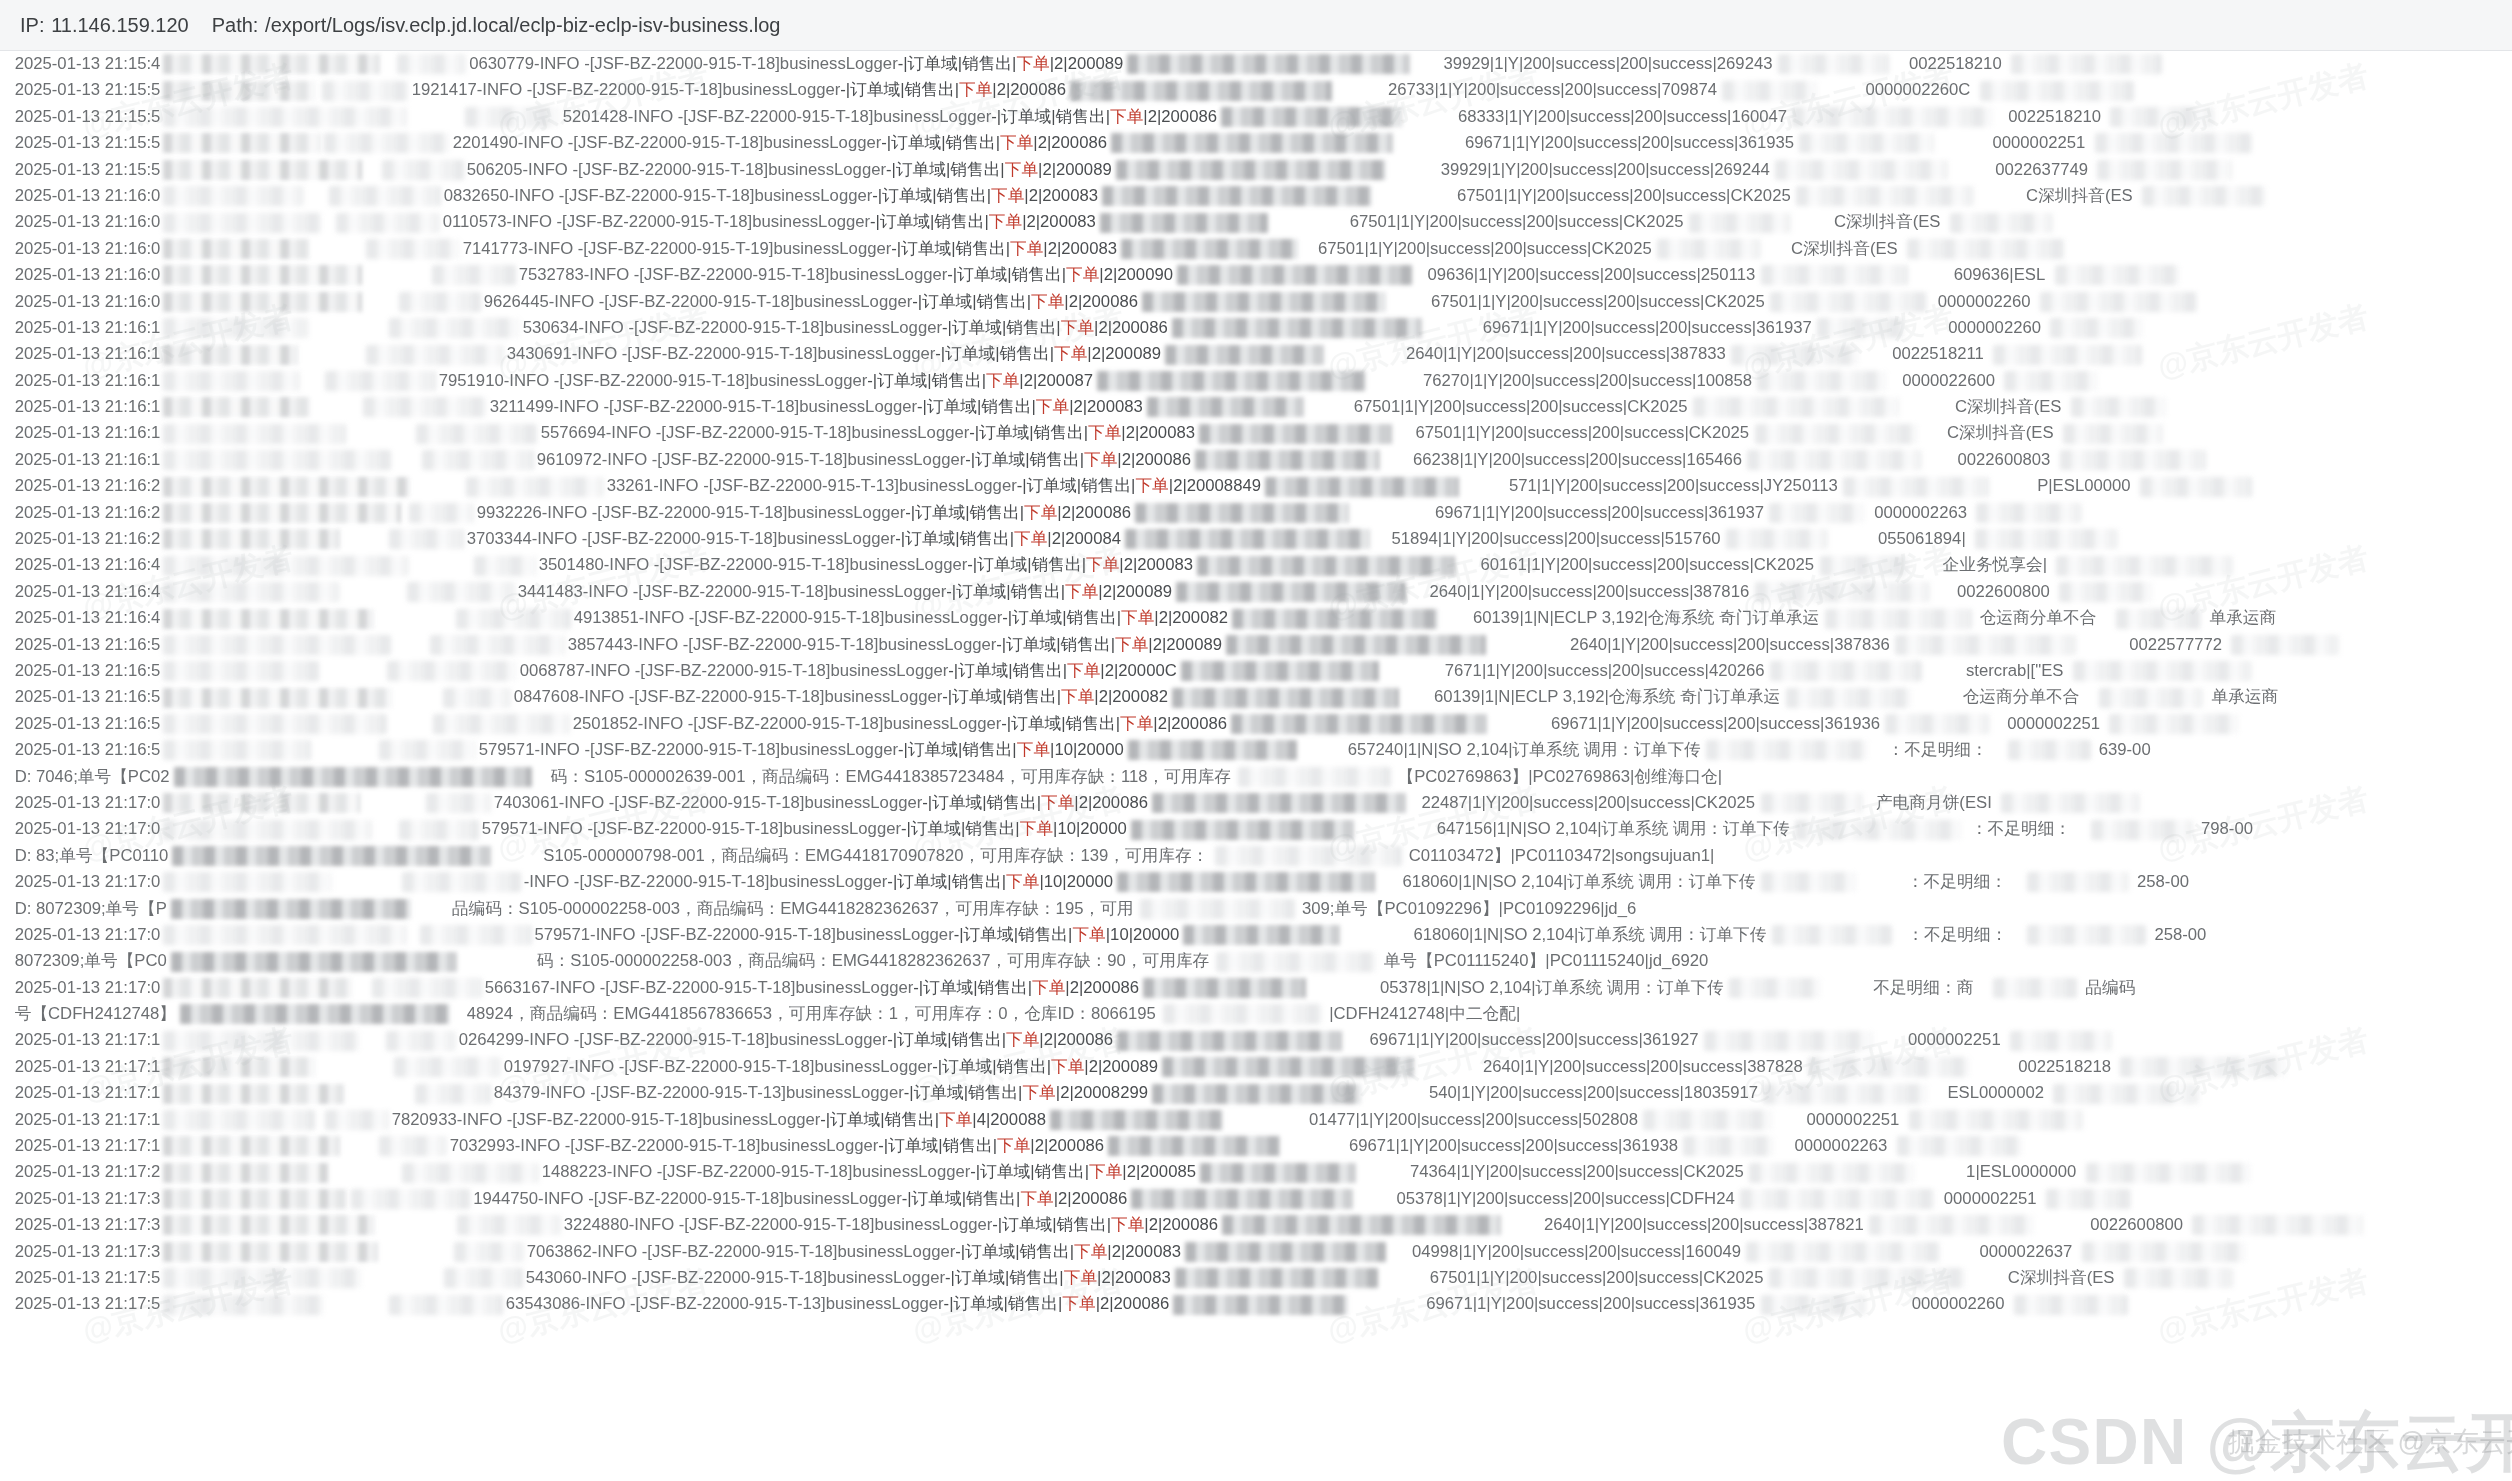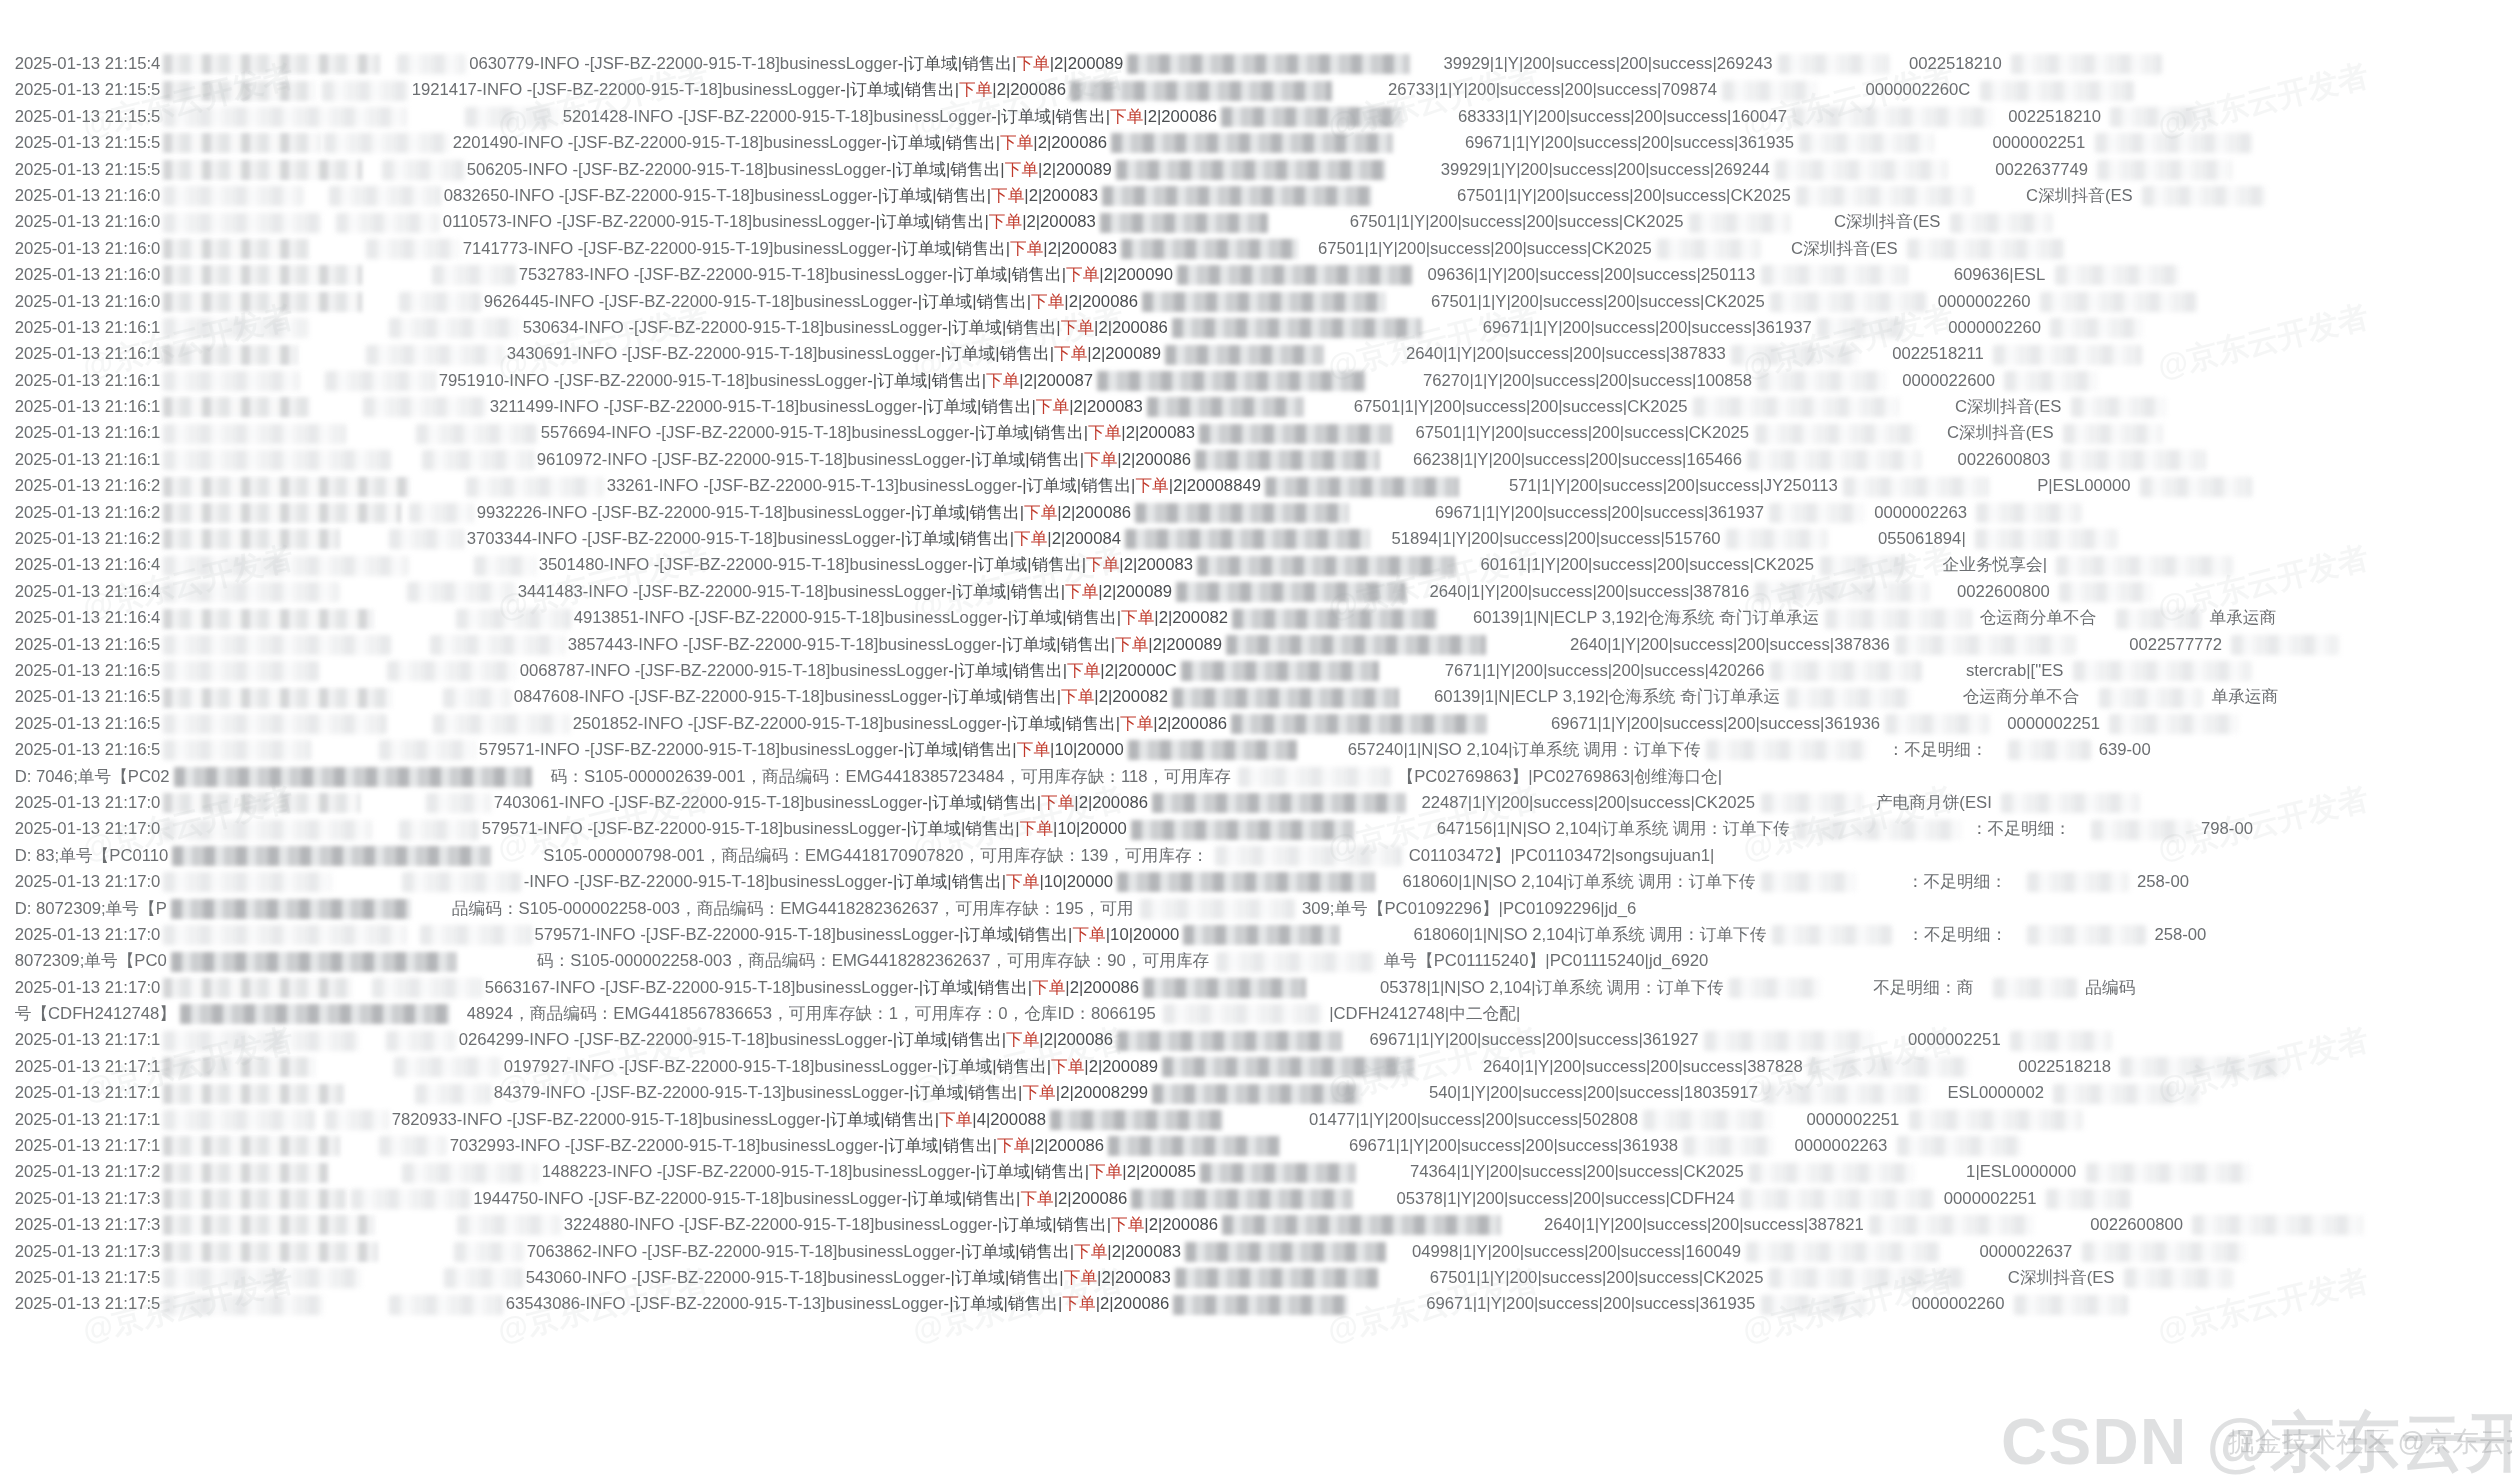--- a/index.html
+++ b/index.html
@@ -173,20 +173,27 @@
     font-size: 31px;
     font-weight: bold;
     transform: rotate(-14deg);
   }
 </style>
 </head>
 <body>
 
 <div id="app">
 
+  <div class="header-bar">
+    <span class="hdr-label">IP:</span>
+    <span class="hdr-value">11.146.159.120</span>
+    <span class="hdr-gap"></span>
+    <span class="hdr-label">Path:</span>
+    <span class="hdr-value">/export/Logs/isv.eclp.jd.local/eclp-biz-eclp-isv-business.log</span>
+  </div>
 
   <div class="left-rail"></div>
 
   <div class="log-area" id="log-area">
       <div class="log-row"><span class="seg seg-text dim">2025-01-13 21:15:4</span><span class="seg seg-gap" style="width: 2.7px;"></span><span class="seg seg-blur" style="width: 217px;"></span><span class="seg seg-gap" style="width: 17.4px;"></span><span class="seg seg-blur light" style="width: 69px;"></span><span class="seg seg-gap" style="width: 2.7px;"></span><span class="seg seg-text dim">0630779-INFO - </span><span class="seg seg-text dim">[JSF-BZ-22000-915-T-18] </span><span class="seg seg-text dim">businessLogger </span><span class="seg seg-text">-|订单域|销售出|</span><span class="seg seg-text em">下单</span><span class="seg seg-text">|2|200089</span><span class="seg seg-gap" style="width: 4px;"></span><span class="seg seg-blur dark" style="width: 283px;"></span><span class="seg seg-gap" style="width: 33px;"></span><span class="seg seg-text dim">39929</span><span class="seg seg-text dim">|1|Y|200|success|200|success|269243</span><span class="seg seg-gap" style="width: 5.4px;"></span><span class="seg seg-blur light" style="width: 111px;"></span><span class="seg seg-gap" style="width: 20px;"></span><span class="seg seg-text dim">0022518210</span><span class="seg seg-gap" style="width: 9.4px;"></span><span class="seg seg-blur light" style="width: 151px;"></span></div>
       <div class="log-row"><span class="seg seg-text dim">2025-01-13 21:15:5</span><span class="seg seg-gap" style="width: 2.7px;"></span><span class="seg seg-blur" style="width: 153px;"></span><span class="seg seg-gap" style="width: 6px;"></span><span class="seg seg-blur light" style="width: 87px;"></span><span class="seg seg-gap" style="width: 2.7px;"></span><span class="seg seg-text dim">1921417-INFO - </span><span class="seg seg-text dim">[JSF-BZ-22000-915-T-18] </span><span class="seg seg-text dim">businessLogger </span><span class="seg seg-text">-|订单域|销售出|</span><span class="seg seg-text em">下单</span><span class="seg seg-text">|2|200086</span><span class="seg seg-gap" style="width: 4px;"></span><span class="seg seg-blur dark" style="width: 262px;"></span><span class="seg seg-gap" style="width: 56px;"></span><span class="seg seg-text dim">26733</span><span class="seg seg-text dim">|1|Y|200|success|200|success|709874</span><span class="seg seg-gap" style="width: 5.4px;"></span><span class="seg seg-blur light" style="width: 96px;"></span><span class="seg seg-gap" style="width: 47px;"></span><span class="seg seg-text dim">0000002260C</span><span class="seg seg-gap" style="width: 9.4px;"></span><span class="seg seg-blur light" style="width: 154px;"></span></div>
       <div class="log-row"><span class="seg seg-text dim">2025-01-13 21:15:5</span><span class="seg seg-gap" style="width: 2.7px;"></span><span class="seg seg-blur light" style="width: 244px;"></span><span class="seg seg-gap" style="width: 58px;"></span><span class="seg seg-blur light" style="width: 95px;"></span><span class="seg seg-gap" style="width: 2.7px;"></span><span class="seg seg-text dim">5201428-INFO - </span><span class="seg seg-text dim">[JSF-BZ-22000-915-T-18] </span><span class="seg seg-text dim">businessLogger </span><span class="seg seg-text">-|订单域|销售出|</span><span class="seg seg-text em">下单</span><span class="seg seg-text">|2|200086</span><span class="seg seg-gap" style="width: 4px;"></span><span class="seg seg-blur dark" style="width: 181px;"></span><span class="seg seg-gap" style="width: 56px;"></span><span class="seg seg-text dim">68333</span><span class="seg seg-text dim">|1|Y|200|success|200|success|160047</span><span class="seg seg-gap" style="width: 5.4px;"></span><span class="seg seg-blur light" style="width: 201px;"></span><span class="seg seg-gap" style="width: 14.7px;"></span><span class="seg seg-text dim">0022518210</span><span class="seg seg-gap" style="width: 9.4px;"></span><span class="seg seg-blur light" style="width: 104px;"></span></div>
       <div class="log-row"><span class="seg seg-text dim">2025-01-13 21:15:5</span><span class="seg seg-gap" style="width: 2.7px;"></span><span class="seg seg-blur" style="width: 157px;"></span><span class="seg seg-gap" style="width: 4px;"></span><span class="seg seg-blur light" style="width: 126px;"></span><span class="seg seg-gap" style="width: 2.7px;"></span><span class="seg seg-text dim">2201490-INFO - </span><span class="seg seg-text dim">[JSF-BZ-22000-915-T-18] </span><span class="seg seg-text dim">businessLogger </span><span class="seg seg-text">-|订单域|销售出|</span><span class="seg seg-text em">下单</span><span class="seg seg-text">|2|200086</span><span class="seg seg-gap" style="width: 4px;"></span><span class="seg seg-blur dark" style="width: 282px;"></span><span class="seg seg-gap" style="width: 72px;"></span><span class="seg seg-text dim">69671</span><span class="seg seg-text dim">|1|Y|200|success|200|success|361935</span><span class="seg seg-gap" style="width: 5.4px;"></span><span class="seg seg-blur light" style="width: 135px;"></span><span class="seg seg-gap" style="width: 58px;"></span><span class="seg seg-text dim">0000002251</span><span class="seg seg-gap" style="width: 9.4px;"></span><span class="seg seg-blur light" style="width: 157px;"></span></div>
       <div class="log-row"><span class="seg seg-text dim">2025-01-13 21:15:5</span><span class="seg seg-gap" style="width: 2.7px;"></span><span class="seg seg-blur" style="width: 199px;"></span><span class="seg seg-gap" style="width: 20px;"></span><span class="seg seg-blur light" style="width: 82px;"></span><span class="seg seg-gap" style="width: 2.7px;"></span><span class="seg seg-text dim">506205-INFO - </span><span class="seg seg-text dim">[JSF-BZ-22000-915-T-18] </span><span class="seg seg-text dim">businessLogger </span><span class="seg seg-text">-|订单域|销售出|</span><span class="seg seg-text em">下单</span><span class="seg seg-text">|2|200089</span><span class="seg seg-gap" style="width: 4px;"></span><span class="seg seg-blur dark" style="width: 270px;"></span><span class="seg seg-gap" style="width: 55px;"></span><span class="seg seg-text dim">39929</span><span class="seg seg-text dim">|1|Y|200|success|200|success|269244</span><span class="seg seg-gap" style="width: 5.4px;"></span><span class="seg seg-blur light" style="width: 173px;"></span><span class="seg seg-gap" style="width: 47px;"></span><span class="seg seg-text dim">0022637749</span><span class="seg seg-gap" style="width: 9.4px;"></span><span class="seg seg-blur light" style="width: 135px;"></span></div>
       <div class="log-row"><span class="seg seg-text dim">2025-01-13 21:16:0</span><span class="seg seg-gap" style="width: 2.7px;"></span><span class="seg seg-blur light" style="width: 141px;"></span><span class="seg seg-gap" style="width: 25px;"></span><span class="seg seg-blur light" style="width: 112px;"></span><span class="seg seg-gap" style="width: 2.7px;"></span><span class="seg seg-text dim">0832650-INFO - </span><span class="seg seg-text dim">[JSF-BZ-22000-915-T-18] </span><span class="seg seg-text dim">businessLogger </span><span class="seg seg-text">-|订单域|销售出|</span><span class="seg seg-text em">下单</span><span class="seg seg-text">|2|200083</span><span class="seg seg-gap" style="width: 4px;"></span><span class="seg seg-blur dark" style="width: 270px;"></span><span class="seg seg-gap" style="width: 85px;"></span><span class="seg seg-text dim">67501</span><span class="seg seg-text dim">|1|Y|200|success|200|success|CK2025</span><span class="seg seg-gap" style="width: 5.4px;"></span><span class="seg seg-blur light" style="width: 178px;"></span><span class="seg seg-gap" style="width: 52px;"></span><span class="seg seg-text dim">C深圳抖音(ES</span><span class="seg seg-gap" style="width: 9.4px;"></span><span class="seg seg-blur light" style="width: 124px;"></span></div>

